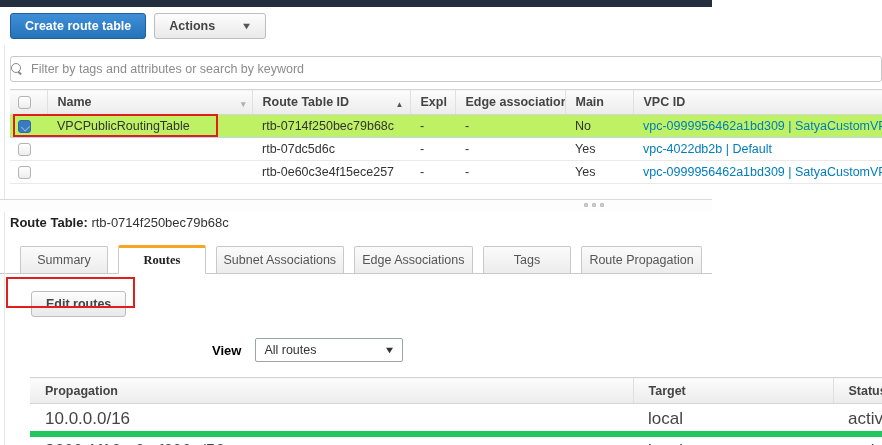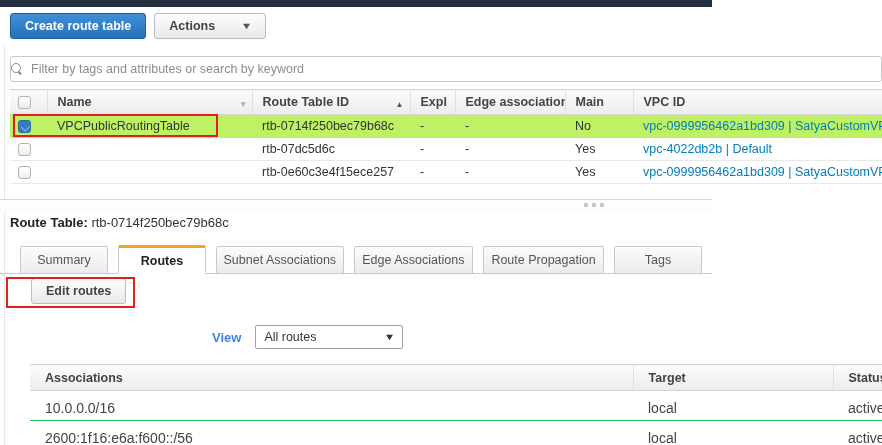--- a/index.html
+++ b/index.html
@@ -66,39 +66,39 @@
   .detail-head b { color:#222; }
 
   
   .tabs { margin-top:15px; padding-left:20px; display:flex; align-items:flex-end;
     border-bottom:1px solid #c9c9c9; height:29px; }
   .tab { height:27px; min-width:88px; padding:0 18px; margin-right:10px; display:flex;
     align-items:center; justify-content:center; background:linear-gradient(#fbfbfb,#ececec);
     border:1px solid #c9c9c9; border-bottom:none; border-radius:2px 2px 0 0;
     color:#555; font-size:12.5px; cursor:pointer; white-space:nowrap; }
   .tab.active { background:#fff; border-top:3px solid #f5a623; color:#222; font-weight:bold;
-    height:29px; margin-bottom:-1px; border-bottom:1px solid #fff; }
-
-  
-  .edit-btn { margin:4px 0 0 31px; }
+    height:29px; margin-bottom:-1px; border-bottom:1px solid #fff;font-family:Liberation Serif, serif; }
+
+  
+  .edit-btn { margin:17px 0 0 31px; }
   .view-row { margin:21px 0 0 212px; display:flex; align-items:center; }
-  .view-label { font-weight:bold; color:#3b82f6; font-size:13px; }
+  .view-label { font-weight:bold; color:#000000; font-size:13px; }
   .select { margin-left:14px; width:148px; height:24px; border:1px solid #9aa5a6; border-radius:2px;
     background:#fff; display:flex; align-items:center; padding:8px 8px; cursor:pointer; }
   .select .sel-text { flex:1; font-size:12.5px; color:#333; }
   .select .caret { color:#333; margin-left:4px; }
 
   .routes-table { margin:15px 0 0 30px; width:852px; border-collapse:collapse; table-layout:fixed; }
   .routes-table col.c-dest{width:603px} .routes-table col.c-target{width:200px}
   .routes-table th { height:26px; background:linear-gradient(#fcfcfc,#ececec);
     border-top:1px solid #d5d5d5; border-bottom:1px solid #d5d5d5; border-left:1px solid #e0e0e0;
     text-align:left; font-size:12.5px; color:#444; padding:0 8px 0 15px; }
   .routes-table th:first-child { border-left:none; }
-  .routes-table td { height:30px; border-bottom:1px solid #22c55e; padding:4px 8px 0 15px;
-    font-size:14px; color:#444; white-space:nowrap; }
+  .routes-table td { height:30px; border-bottom:6px solid #22c55e; padding:4px 8px 0 15px;
+    font-size:17px; color:#444; white-space:nowrap; }
   .status-active { color:#43a047; }
 
   
   .annot { position:absolute; border:2px solid #e01e1e; pointer-events:none; }
   .annot-row { left:13px; top:114px; width:205px; height:23px; }
   .annot-btn { left:6px; top:277px; width:129px; height:31px; }
 </style>
 </head>
 <body>
 
@@ -189,43 +189,43 @@
   <div class="detail-head">
     <b>Route Table:</b>
     <span>rtb-0714f250bec79b68c</span>
   </div>
 
   <div class="tabs">
     <div class="tab">Summary</div>
     <div class="tab active">Routes</div>
     <div class="tab">Subnet Associations</div>
     <div class="tab">Edge Associations</div>
+    <div class="tab">Tags</div>
     <div class="tab">Route Propagation</div>
-    <div class="tab">Tags</div>
   </div>
 
   <button class="btn btn-default edit-btn">Edit routes</button>
 
   <div class="view-row">
     <span class="view-label">View</span>
     <div class="select">
       <span class="sel-text">All routes</span>
       <span class="caret"></span>
     </div>
   </div>
 
   <table class="routes-table">
     <colgroup>
         <col class="c-dest">
         <col class="c-target">
         <col>
       </colgroup>
     <thead>
       <tr>
-        <th>Associations</th>
+        <th>Propagation</th>
         <th>Target</th>
         <th>Status</th>
       </tr>
     </thead>
     <tbody>
       <tr>
         <td>10.0.0.0/16</td>
         <td>local</td>
         <td class="status-active">active</td>
       </tr>

